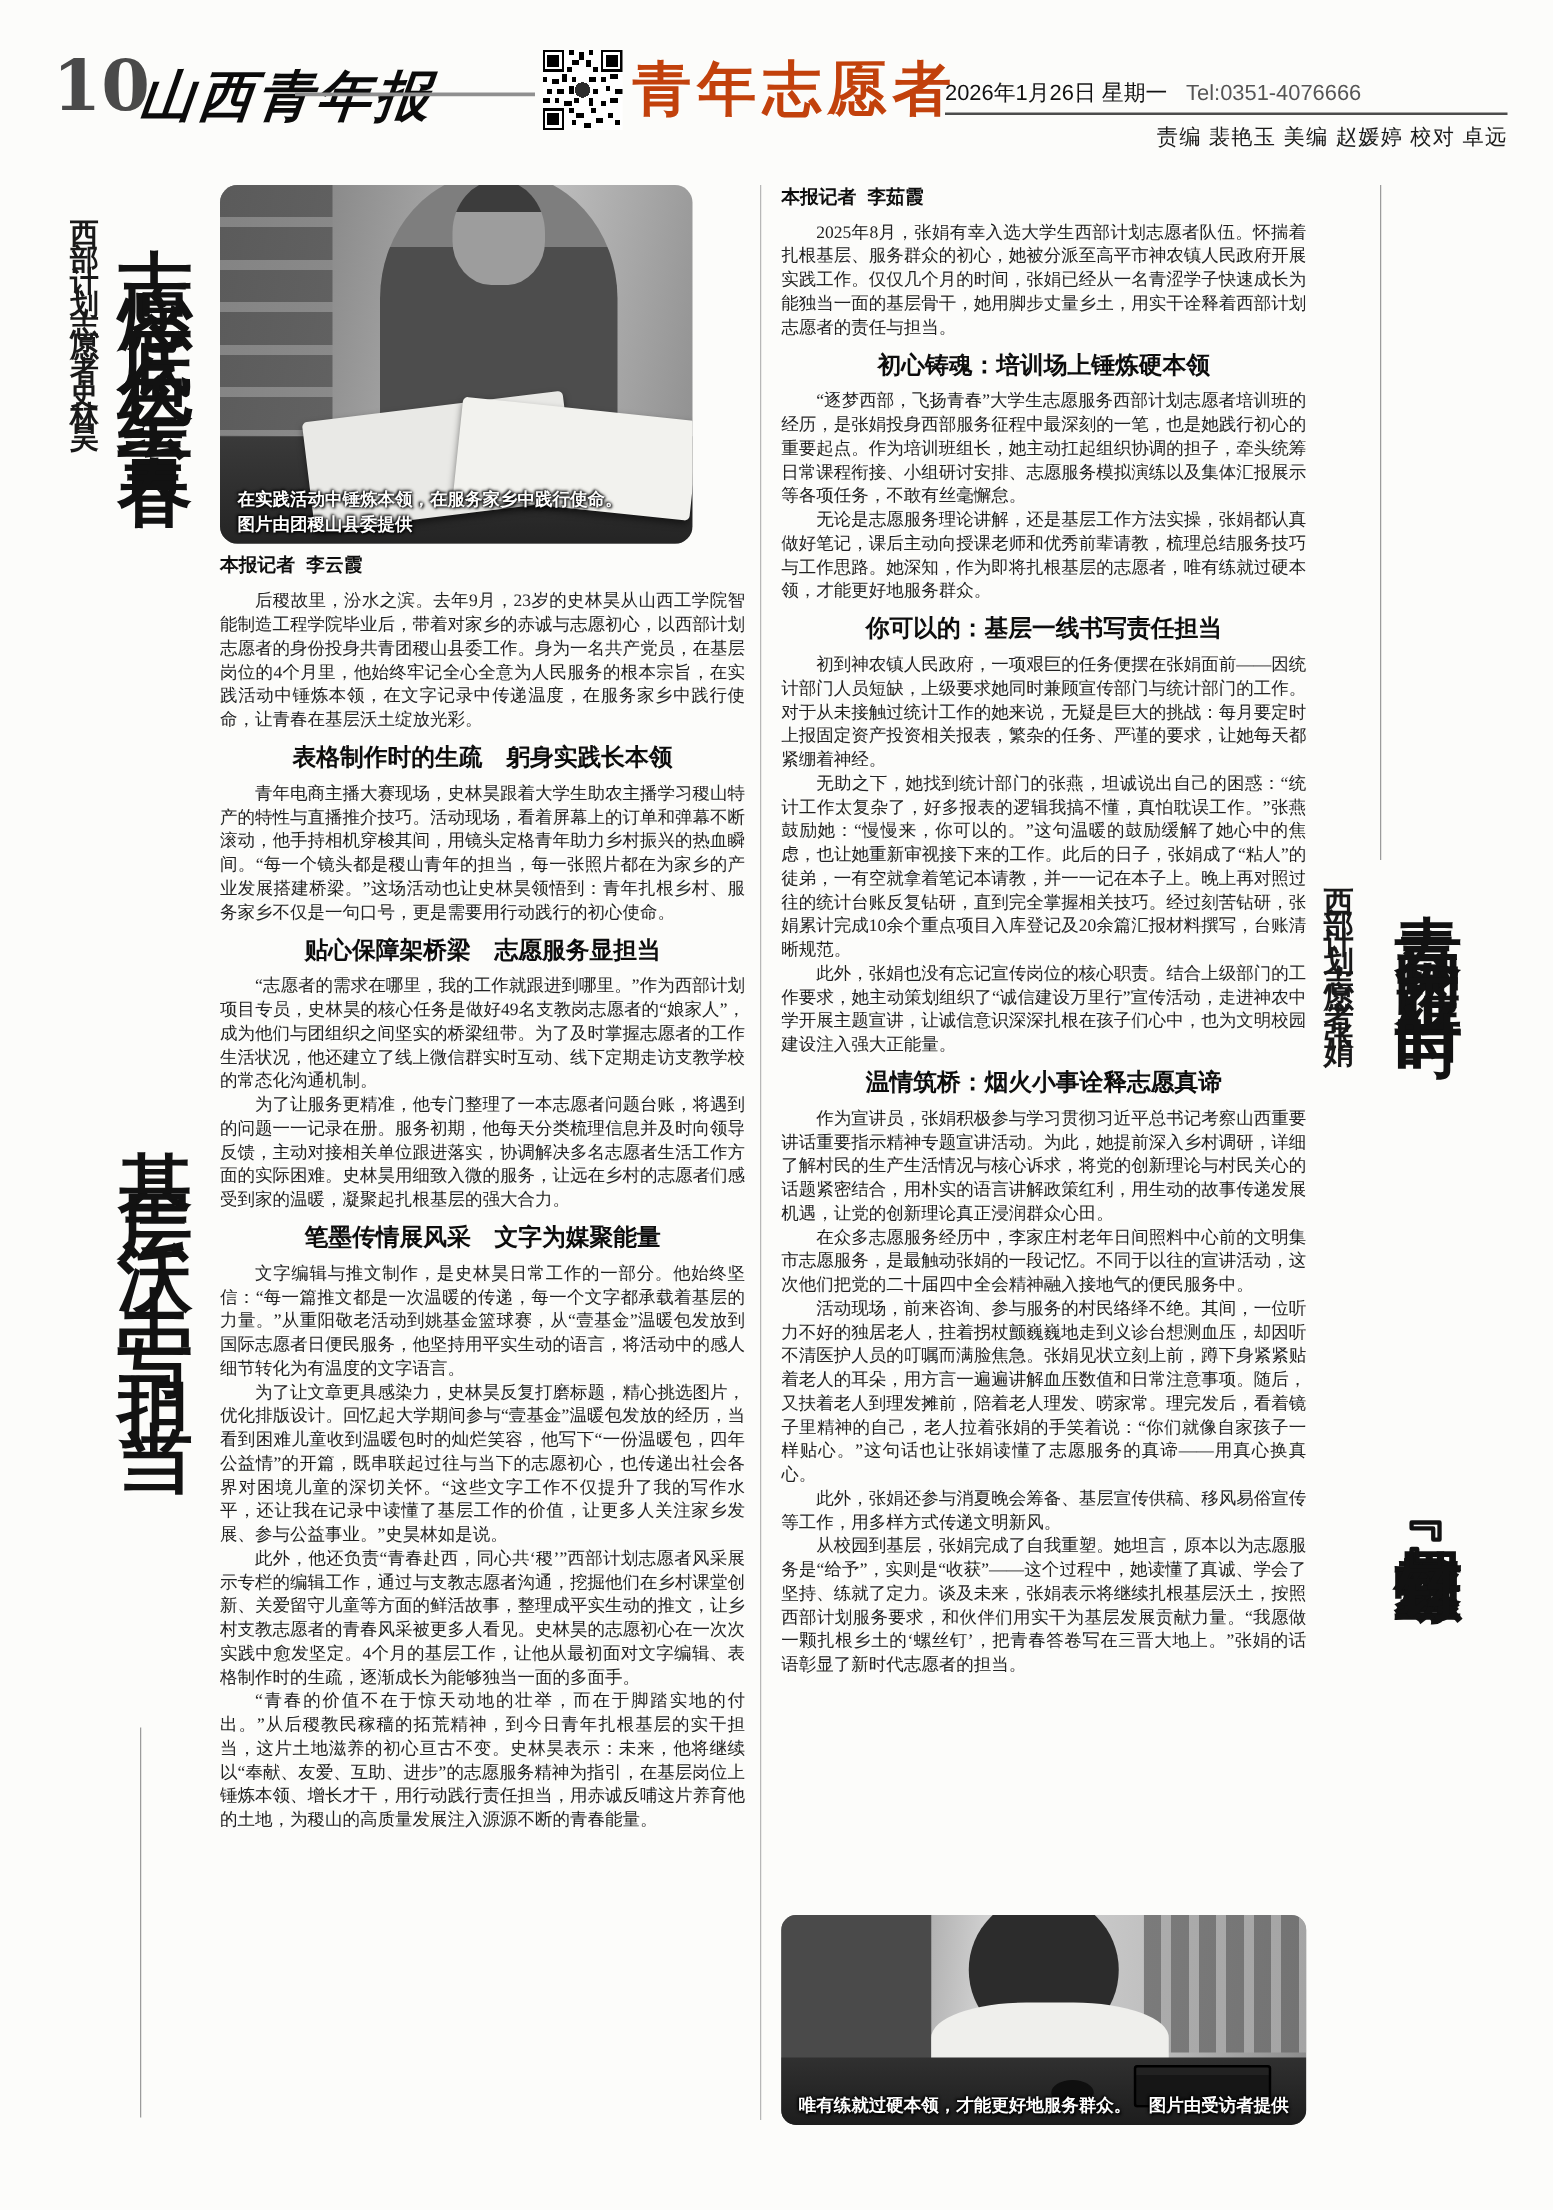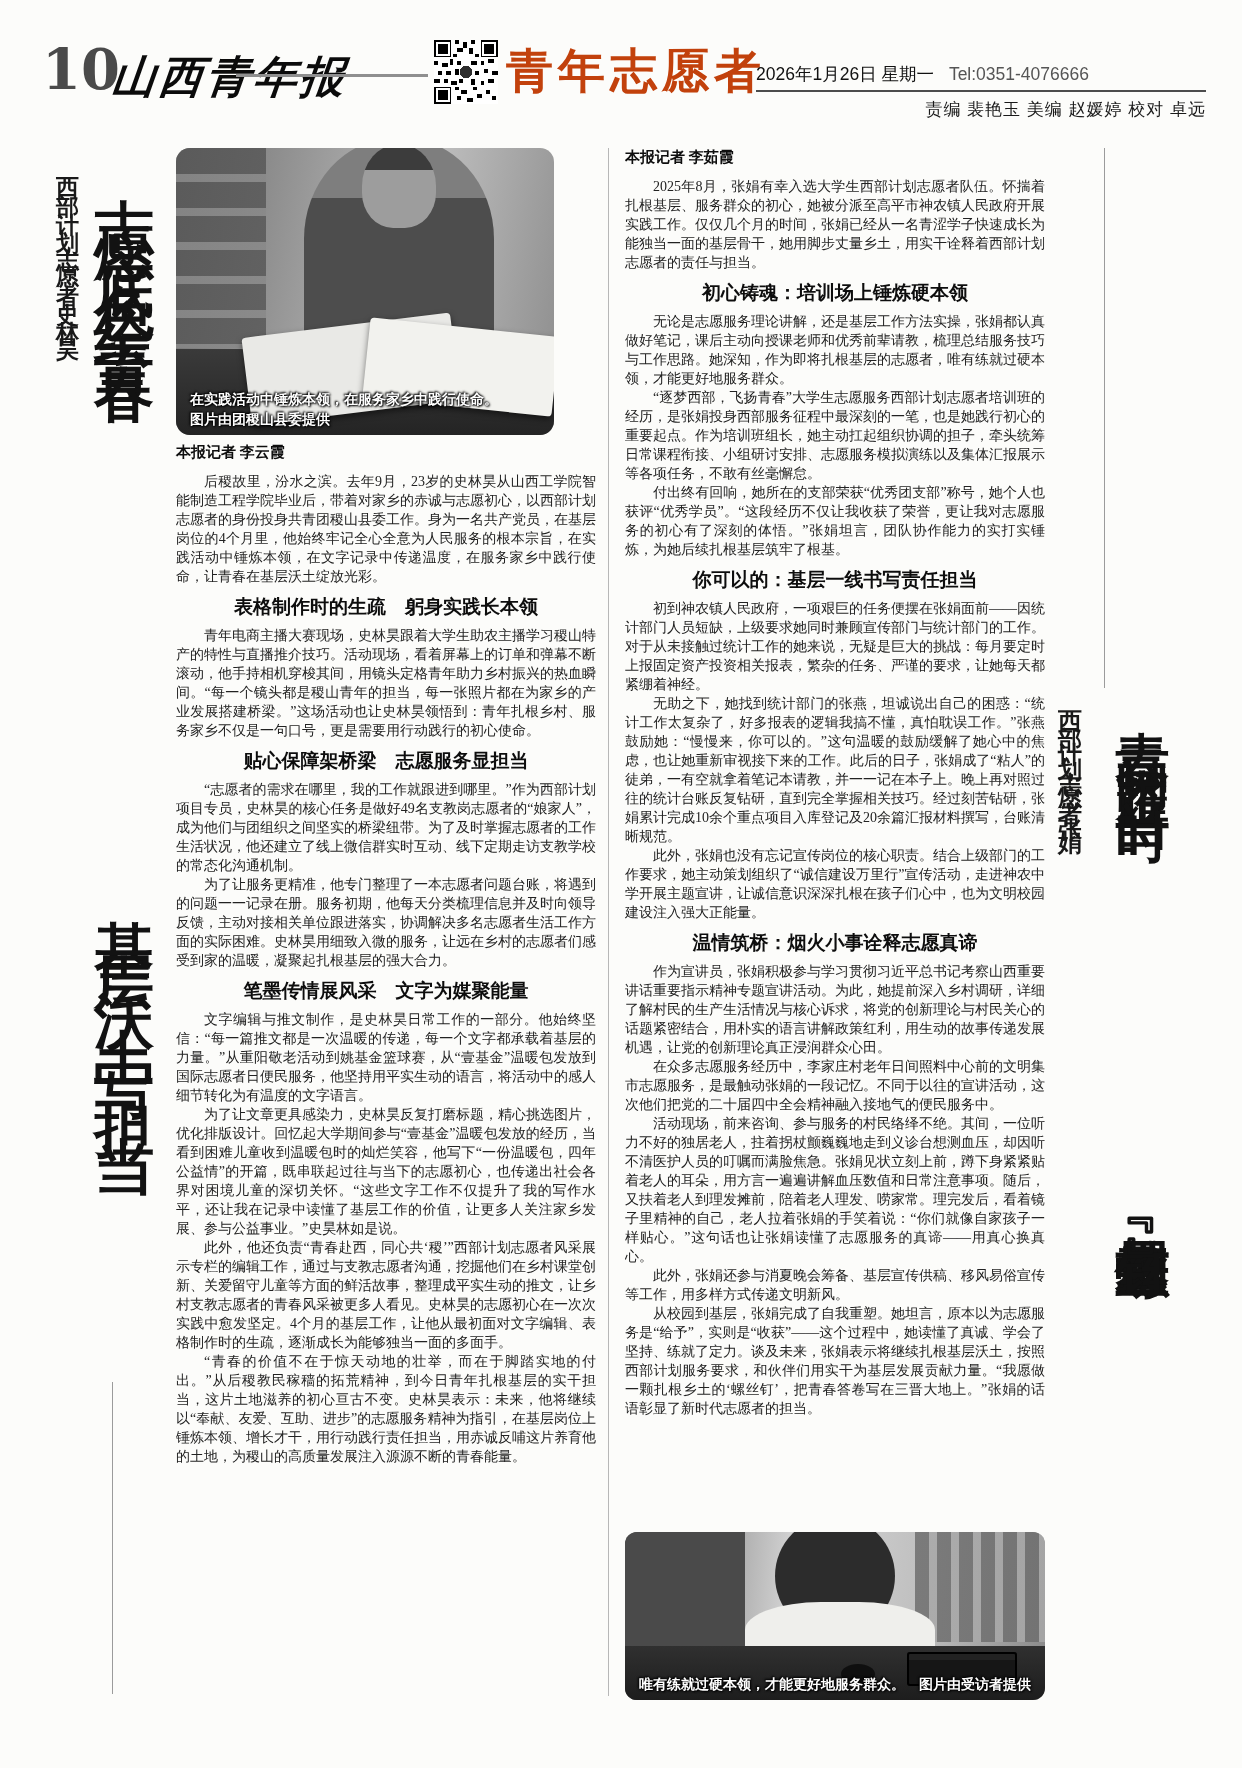--- a/index.html
+++ b/index.html
@@ -34,21 +34,21 @@
   .vrule-right-top{left:1104px;top:148px;height:540px;}
   .kicker-right{left:1054px;top:692px;font-size:24px;font-weight:bold;letter-spacing:15px;color:#191919;}
   .hl-right-1{left:1108px;top:688px;font-size:54px;letter-spacing:13px;}
   .hl-right-2{left:1108px;top:1196px;font-size:54px;letter-spacing:1px;}
 
   
   .article{position:absolute;width:420px;}
   .article-left{left:176px;top:148px;}
   .article-right{left:625px;top:146px;height:1382px;overflow:hidden;}
   .byline{font-size:15px;font-weight:bold;margin:8px 0 10px;color:#0e0e0e;
-          font-family:Liberation Serif, serif;}
+          font-family:Liberation Mono, monospace;}
   .article-right .byline{margin-top:2px;}
   .para{font-size:14px;line-height:19px;text-align:justify;text-indent:2em;margin:0;color:#222;}
   .subhead{font-size:19px;line-height:24px;font-weight:900;text-align:center;margin:9px 0 7px;color:#0d0d0d;}
 
   
   .photo{position:relative;border-radius:14px;overflow:hidden;background:#9a9a9a;}
   .photo-left{width:378px;height:287px;background:linear-gradient(100deg,#707070,#9c9c9c 35%,#bdbdbd 62%,#8d8d8d);}
   .photo-right{position:absolute;left:625px;top:1532px;width:420px;height:168px;border-radius:12px;overflow:hidden;
                background:linear-gradient(95deg,#5f5f5f,#d6d6d6 40%,#bfbfbf 70%,#8a8a8a);}
   .shape{position:absolute;}
@@ -144,23 +144,22 @@
       </div>
   </div>
 
   <div class="vrule vrule-center"></div>
 
   <div class="article article-right">
     <div class="byline">本报记者 李茹霞</div>
     <div class="article-body">
         <p class="para">2025年8月，张娟有幸入选大学生西部计划志愿者队伍。怀揣着扎根基层、服务群众的初心，她被分派至高平市神农镇人民政府开展实践工作。仅仅几个月的时间，张娟已经从一名青涩学子快速成长为能独当一面的基层骨干，她用脚步丈量乡土，用实干诠释着西部计划志愿者的责任与担当。</p>
         <h3 class="subhead">初心铸魂：培训场上锤炼硬本领</h3>
+        <p class="para">“逐梦西部，飞扬青春”大学生志愿服务西部计划志愿者培训班的经历，是张娟投身西部服务征程中最深刻的一笔，也是她践行初心的重要起点。作为培训班组长，她主动扛起组织协调的担子，牵头统筹日常课程衔接、小组研讨安排、志愿服务模拟演练以及集体汇报展示等各项任务，不敢有丝毫懈怠。</p>
         <p class="para">无论是志愿服务理论讲解，还是基层工作方法实操，张娟都认真做好笔记，课后主动向授课老师和优秀前辈请教，梳理总结服务技巧与工作思路。她深知，作为即将扎根基层的志愿者，唯有练就过硬本领，才能更好地服务群众。</p>
-        <p class="para">“逐梦西部，飞扬青春”大学生志愿服务西部计划志愿者培训班的经历，是张娟投身西部服务征程中最深刻的一笔，也是她践行初心的重要起点。作为培训班组长，她主动扛起组织协调的担子，牵头统筹日常课程衔接、小组研讨安排、志愿服务模拟演练以及集体汇报展示等各项任务，不敢有丝毫懈怠。</p>
-        <p class="para">付出终有回响，她所在的支部荣获“优秀团支部”称号，她个人也获评“优秀学员”。“这段经历不仅让我收获了荣誉，更让我对志愿服务的初心有了深刻的体悟。”张娟坦言，团队协作能力的实打实锤炼，为她后续扎根基层筑牢了根基。</p>
         <h3 class="subhead">你可以的：基层一线书写责任担当</h3>
         <p class="para">初到神农镇人民政府，一项艰巨的任务便摆在张娟面前——因统计部门人员短缺，上级要求她同时兼顾宣传部门与统计部门的工作。对于从未接触过统计工作的她来说，无疑是巨大的挑战：每月要定时上报固定资产投资相关报表，繁杂的任务、严谨的要求，让她每天都紧绷着神经。</p>
         <p class="para">无助之下，她找到统计部门的张燕，坦诚说出自己的困惑：“统计工作太复杂了，好多报表的逻辑我搞不懂，真怕耽误工作。”张燕鼓励她：“慢慢来，你可以的。”这句温暖的鼓励缓解了她心中的焦虑，也让她重新审视接下来的工作。此后的日子，张娟成了“粘人”的徒弟，一有空就拿着笔记本请教，并一一记在本子上。晚上再对照过往的统计台账反复钻研，直到完全掌握相关技巧。经过刻苦钻研，张娟累计完成10余个重点项目入库登记及20余篇汇报材料撰写，台账清晰规范。</p>
         <p class="para">此外，张娟也没有忘记宣传岗位的核心职责。结合上级部门的工作要求，她主动策划组织了“诚信建设万里行”宣传活动，走进神农中学开展主题宣讲，让诚信意识深深扎根在孩子们心中，也为文明校园建设注入强大正能量。</p>
         <h3 class="subhead">温情筑桥：烟火小事诠释志愿真谛</h3>
         <p class="para">作为宣讲员，张娟积极参与学习贯彻习近平总书记考察山西重要讲话重要指示精神专题宣讲活动。为此，她提前深入乡村调研，详细了解村民的生产生活情况与核心诉求，将党的创新理论与村民关心的话题紧密结合，用朴实的语言讲解政策红利，用生动的故事传递发展机遇，让党的创新理论真正浸润群众心田。</p>
         <p class="para">在众多志愿服务经历中，李家庄村老年日间照料中心前的文明集市志愿服务，是最触动张娟的一段记忆。不同于以往的宣讲活动，这次他们把党的二十届四中全会精神融入接地气的便民服务中。</p>
         <p class="para">活动现场，前来咨询、参与服务的村民络绎不绝。其间，一位听力不好的独居老人，拄着拐杖颤巍巍地走到义诊台想测血压，却因听不清医护人员的叮嘱而满脸焦急。张娟见状立刻上前，蹲下身紧紧贴着老人的耳朵，用方言一遍遍讲解血压数值和日常注意事项。随后，又扶着老人到理发摊前，陪着老人理发、唠家常。理完发后，看着镜子里精神的自己，老人拉着张娟的手笑着说：“你们就像自家孩子一样贴心。”这句话也让张娟读懂了志愿服务的真谛——用真心换真心。</p>
         <p class="para">此外，张娟还参与消夏晚会筹备、基层宣传供稿、移风易俗宣传等工作，用多样方式传递文明新风。</p>
         <p class="para">从校园到基层，张娟完成了自我重塑。她坦言，原本以为志愿服务是“给予”，实则是“收获”——这个过程中，她读懂了真诚、学会了坚持、练就了定力。谈及未来，张娟表示将继续扎根基层沃土，按照西部计划服务要求，和伙伴们用实干为基层发展贡献力量。“我愿做一颗扎根乡土的‘螺丝钉’，把青春答卷写在三晋大地上。”张娟的话语彰显了新时代志愿者的担当。</p>

